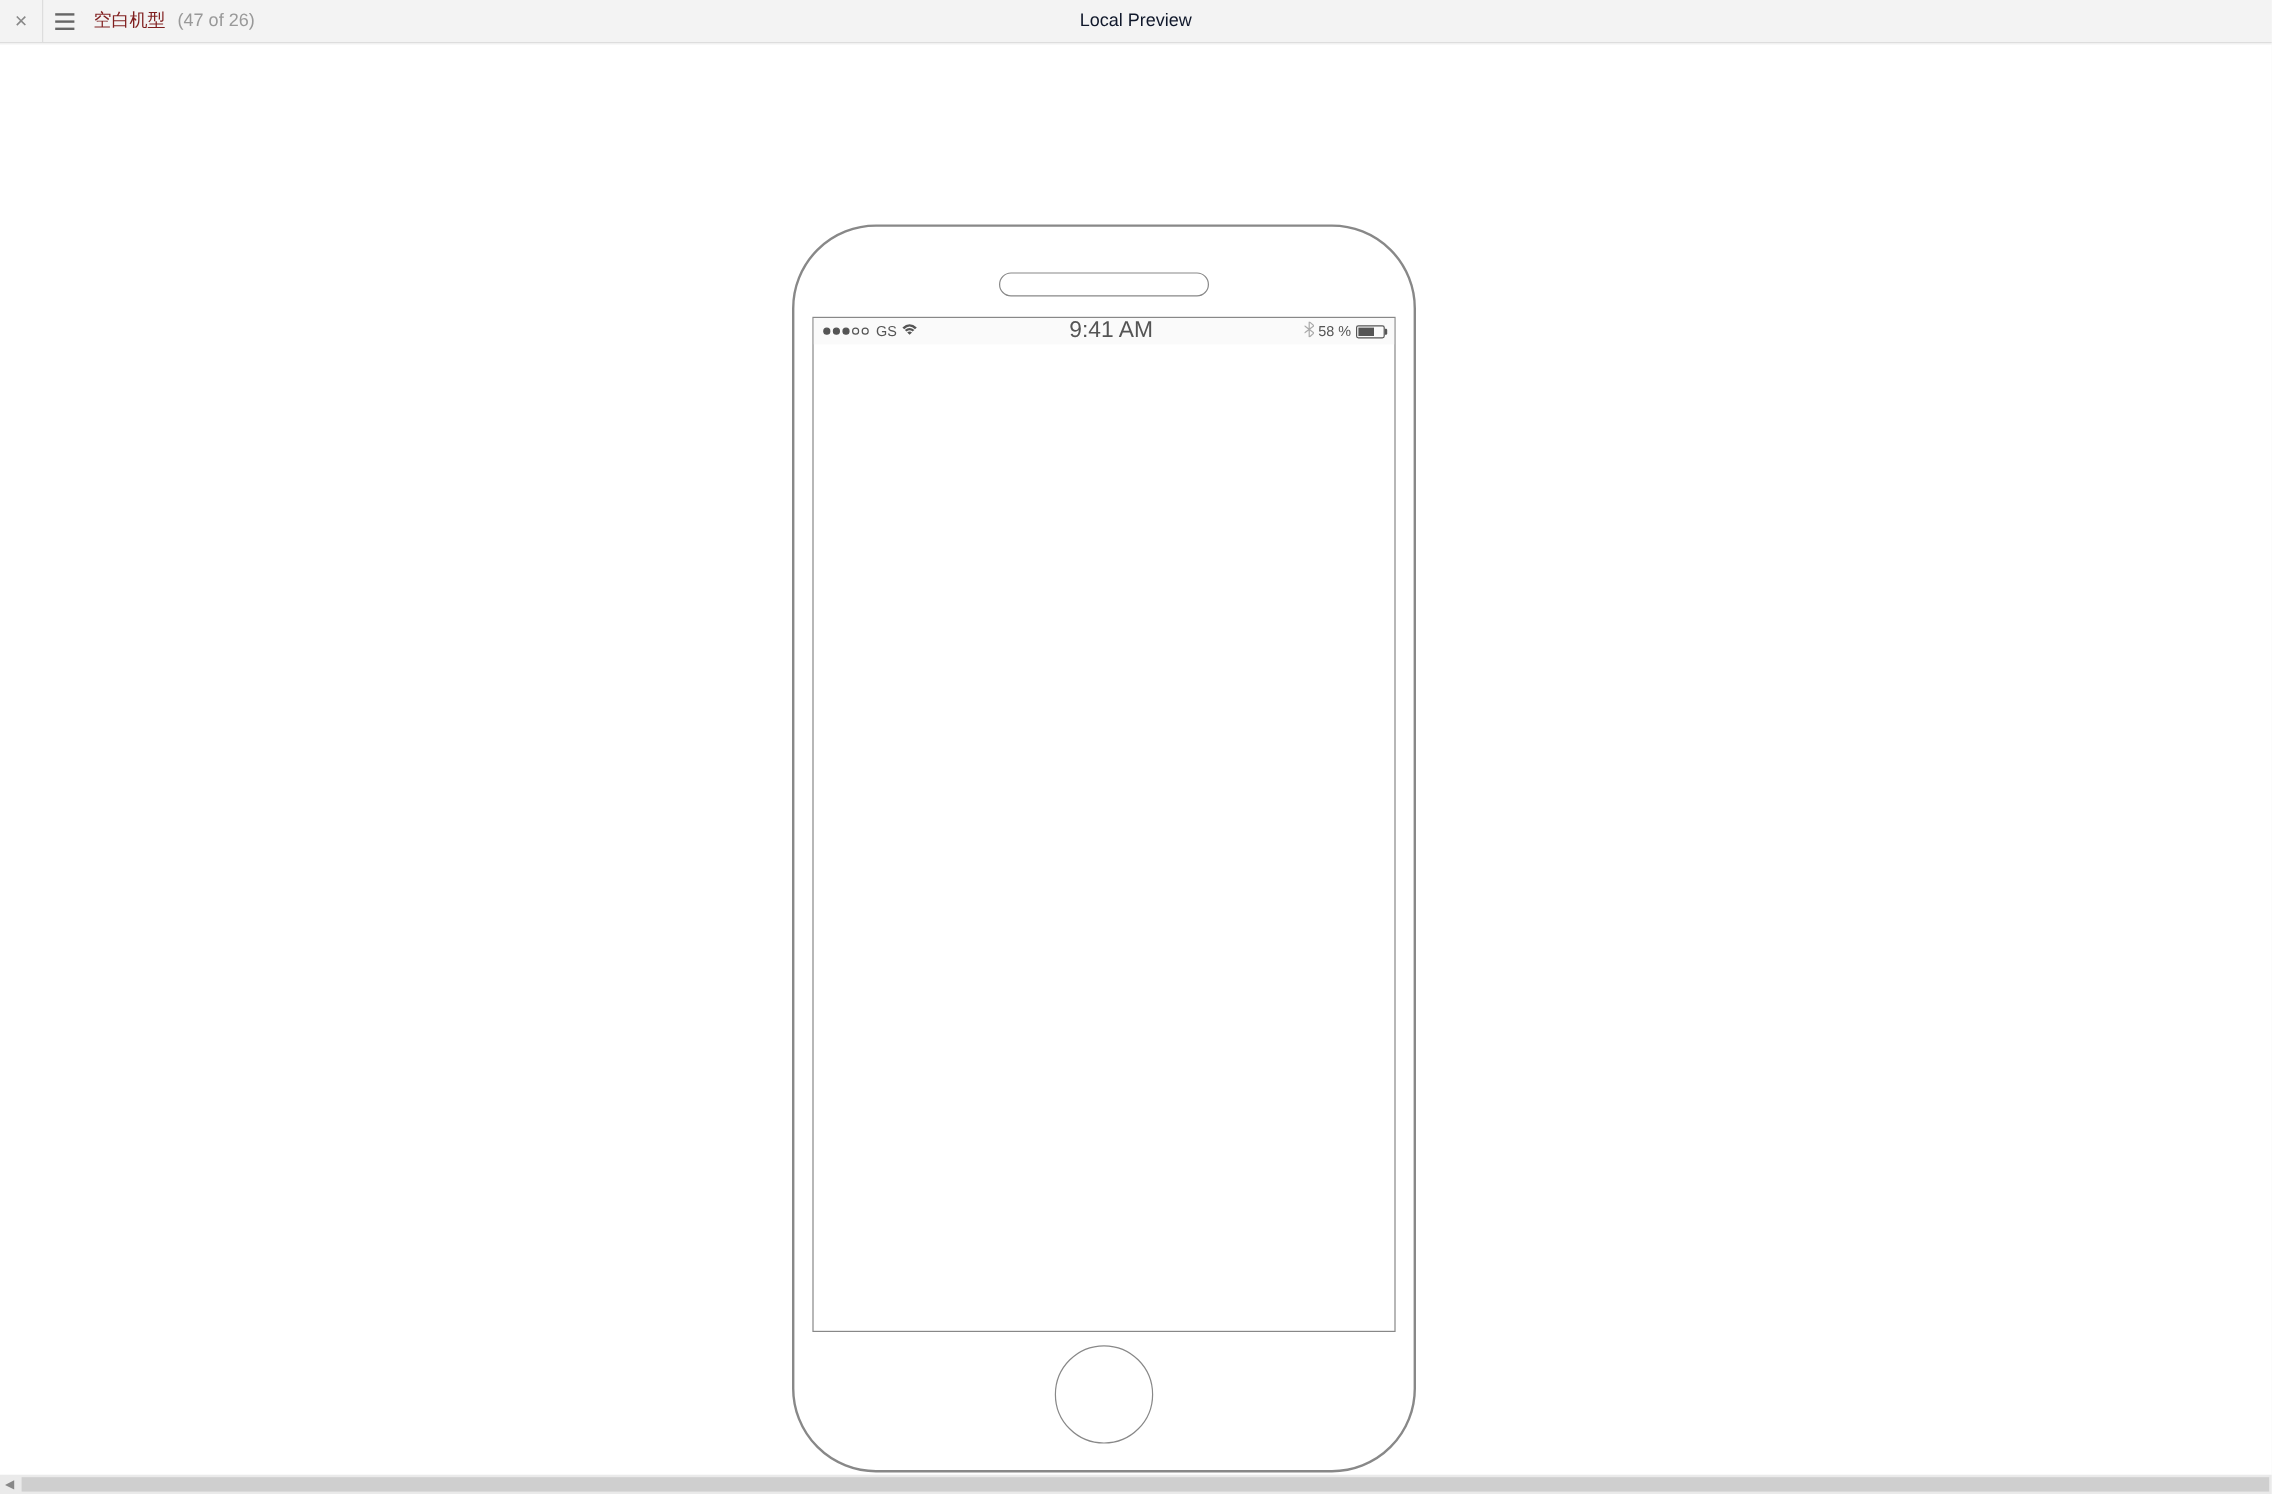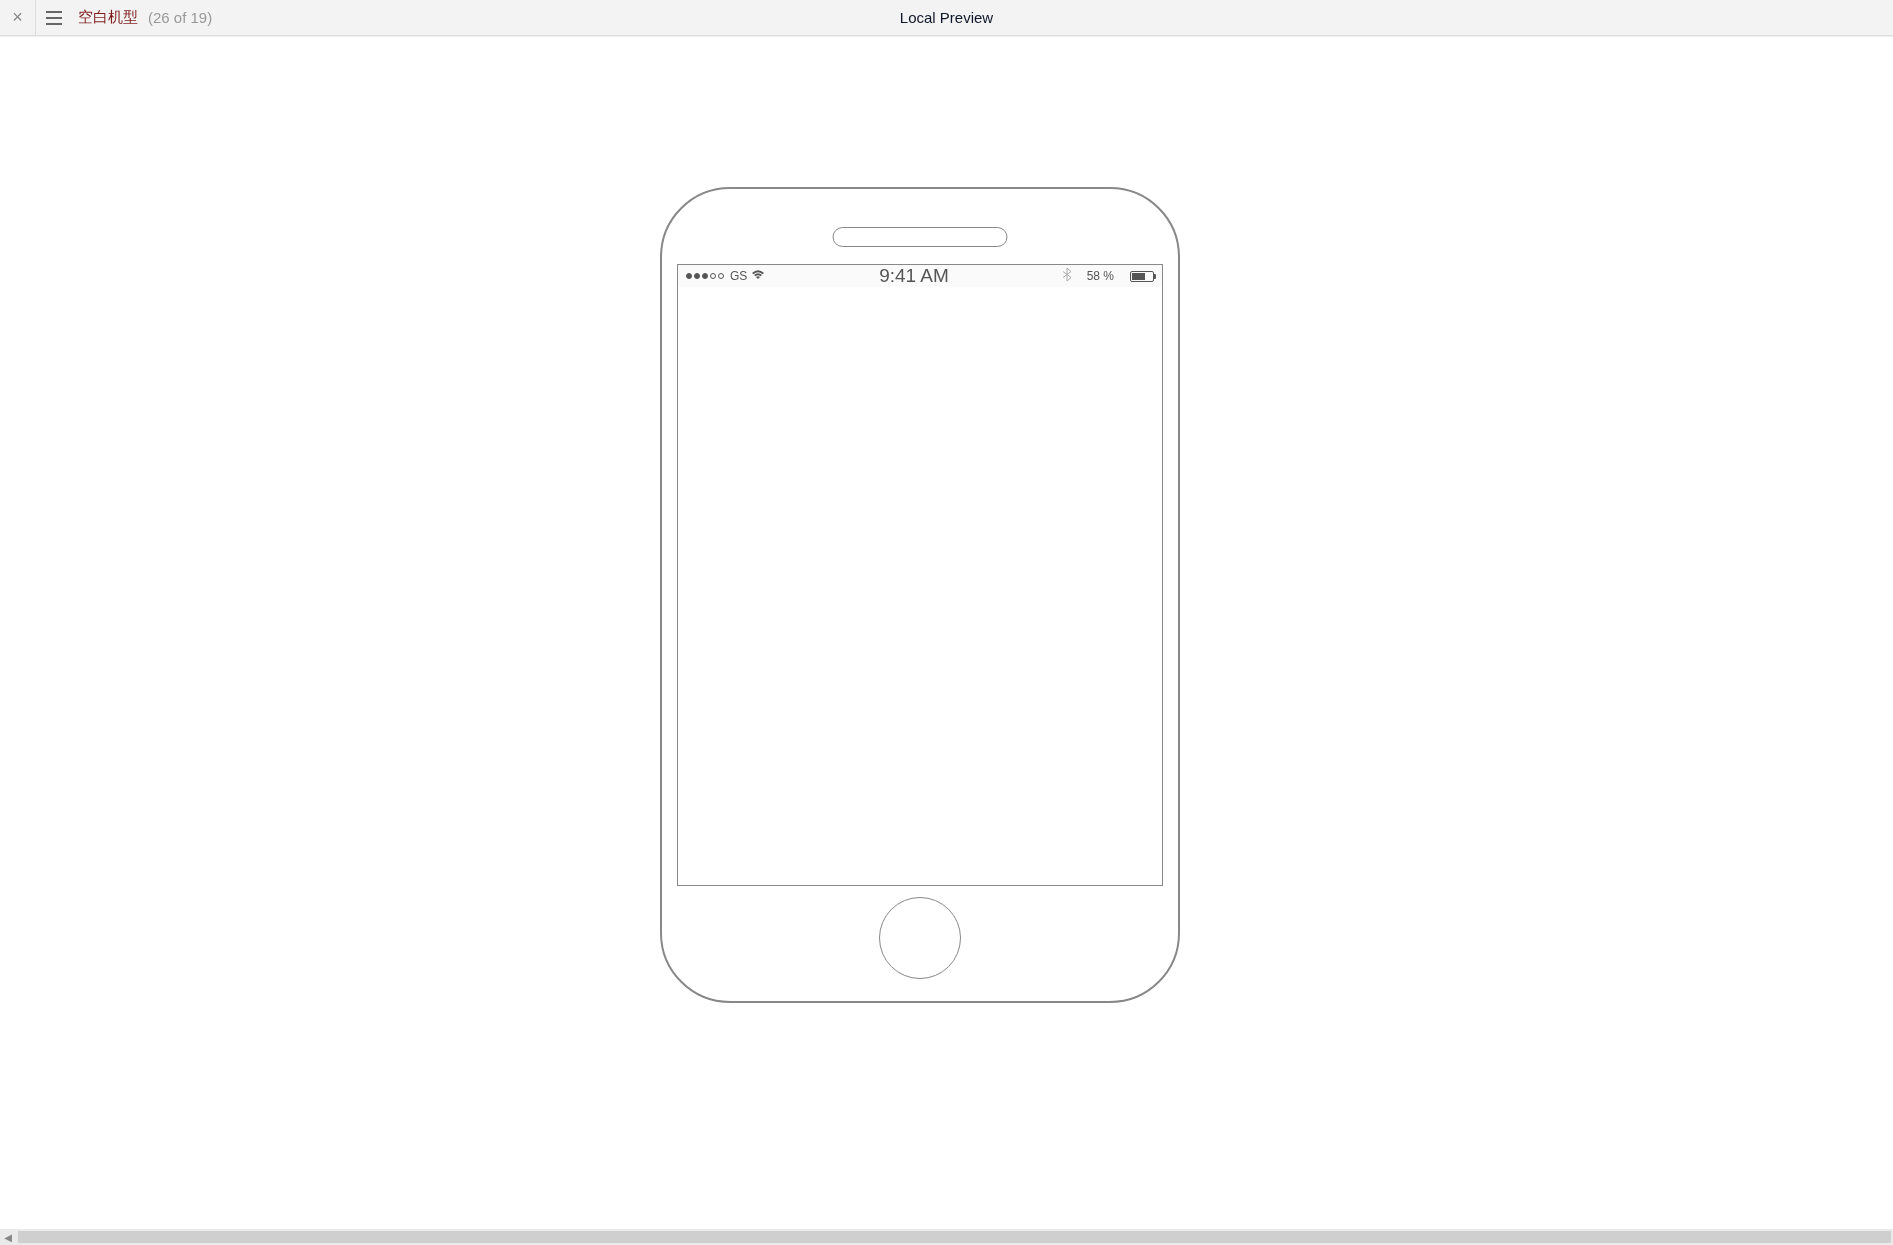--- a/index.html
+++ b/index.html
@@ -90,21 +90,21 @@
       position: relative;
       border-top: 1px solid #eee;
     }
     
     
     .phone-device {
       position: absolute;
       left: 660px;
       top: 150px;
       width: 520px;
-      height: 816px;
+      height: 1040px;
       border: 2px solid #888;
       border-radius: 70px;
       background: #fff;
     }
     
     .phone-speaker {
       position: absolute;
       top: 38px;
       left: 50%;
       transform: translateX(-50%);
@@ -181,21 +181,21 @@
     }
     
     .status-time {
       font-weight: 500;
       font-size: 19px;
     }
     
     .status-right {
       display: flex;
       align-items: center;
-      gap: 16px;
+      gap: 4px;
     }
     
     .bt-icon {
       color: #aaa;
       font-size: 12px;
     }
     
     .battery-pct {
       font-size: 12px;
     }
@@ -304,21 +304,21 @@
     <span>×</span>
   </div>
   <div class="menu-btn">
     <div class="menu-lines">
       <span></span>
         <span></span>
         <span></span>
     </div>
   </div>
   <span class="page-title">空白机型</span>
-  <span class="page-count">(26 of 19)</span>
+  <span class="page-count">(47 of 26)</span>
   <span class="preview-label">Local Preview</span>
 </div>
 
 <div class="canvas">
 
   <div class="phone-device">
     <div class="phone-speaker"></div>
 
     <div class="phone-screen">
 

